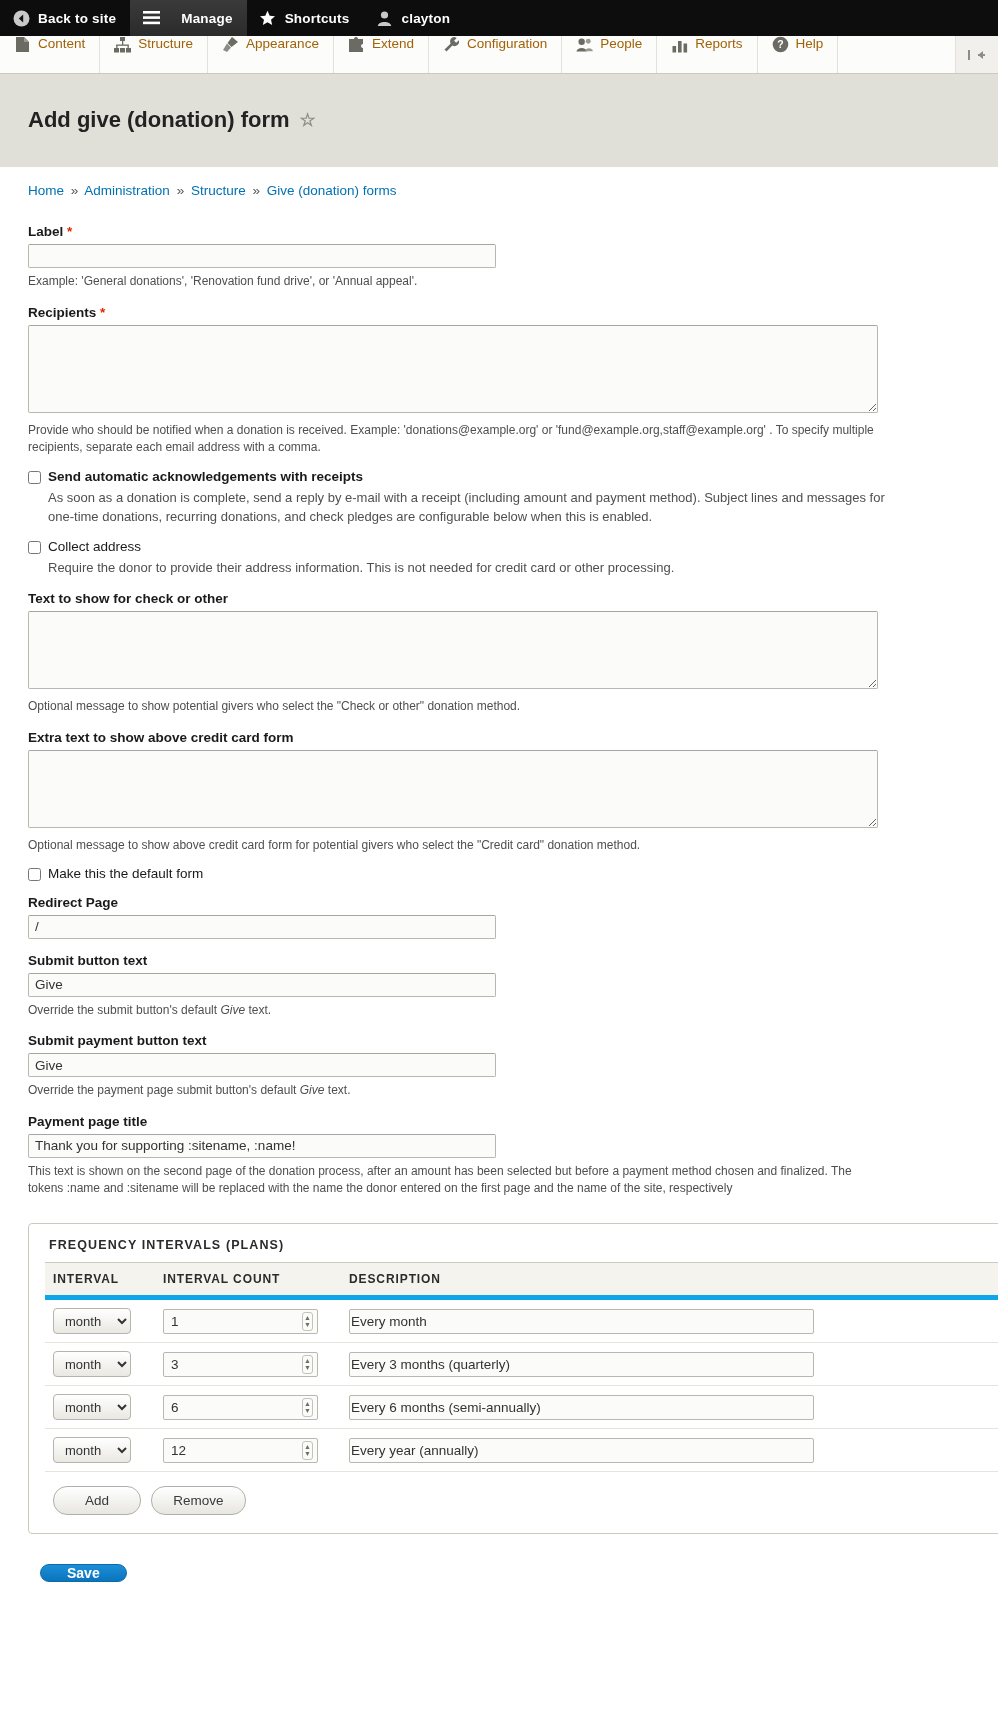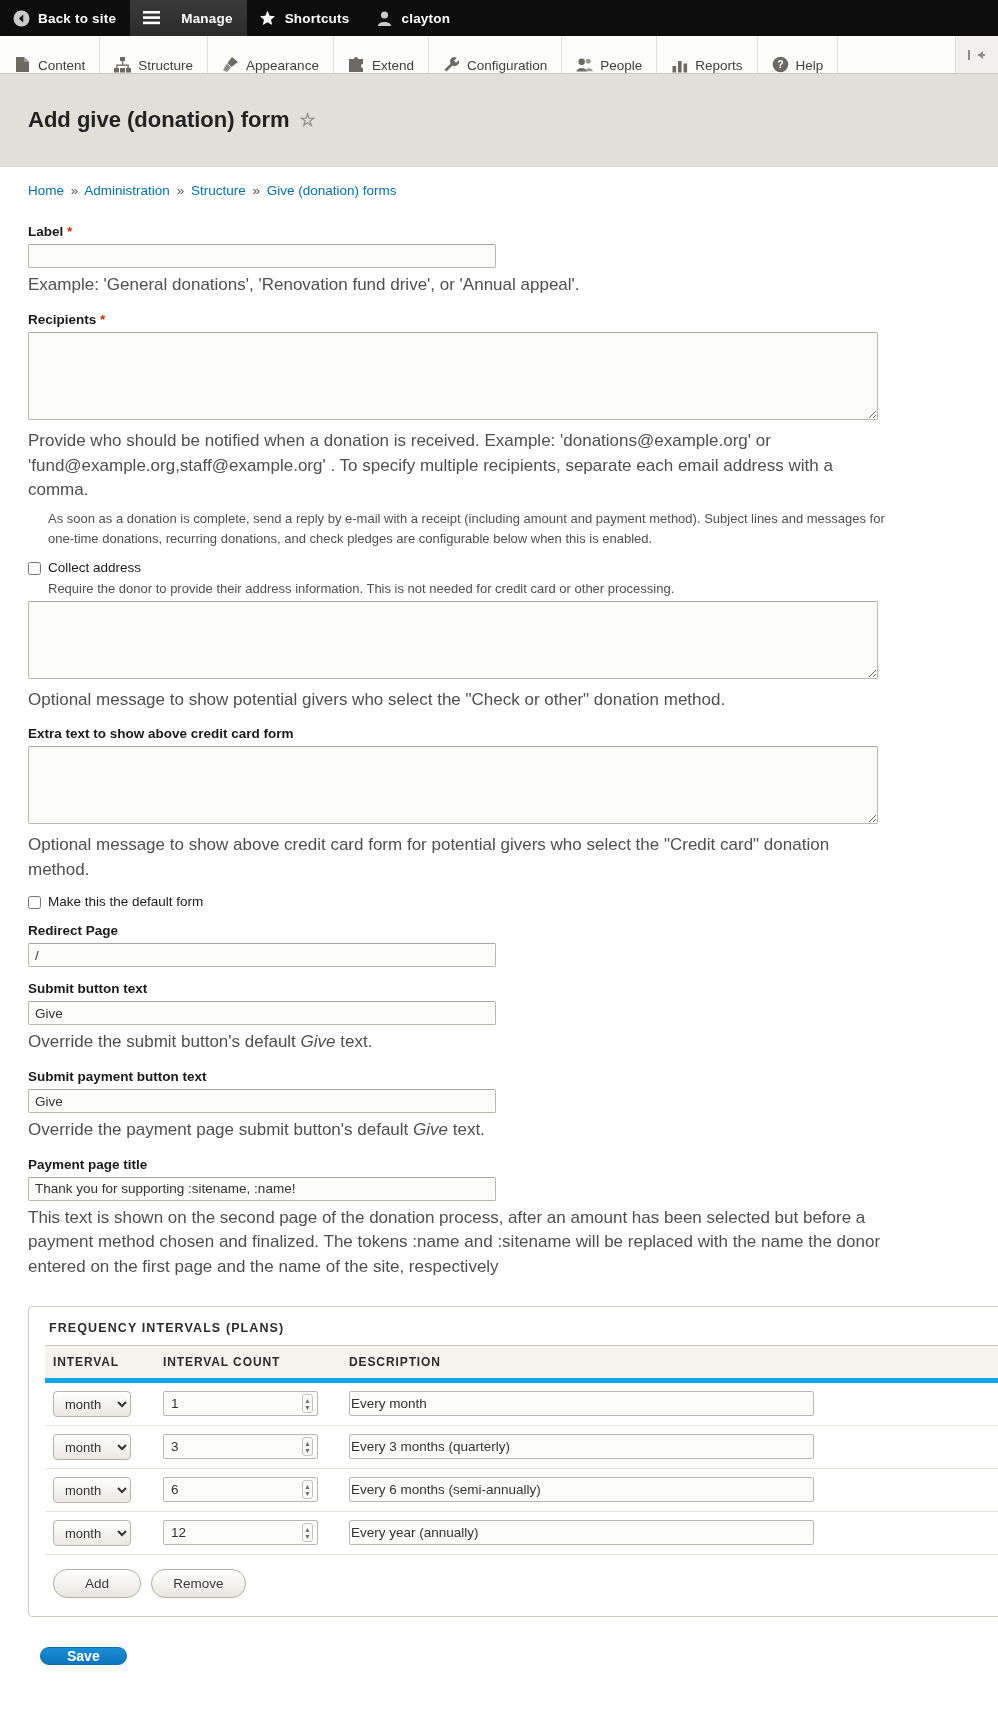--- a/index.html
+++ b/index.html
@@ -42,25 +42,25 @@
   .toolbar-menu {
     background: #fcfcfa;
     border-bottom: 1px solid #ccc9c0;
     height: 38px;
     display: flex;
     align-items: stretch;
     box-shadow: 0 1px 0 rgba(0,0,0,.04);
   }
   .menu-item {
     display: flex;
-    align-items: flex-end;
+    align-items: flex-start;
     gap: 7px;
     padding: 0 14px;
     font-size: 13.5px;
-    color: #404040;
+    color: #a16207;
     border-right: 1px solid #e3e1da;
     white-space: nowrap;
   }
   .menu-item:first-child { border-left: none; }
   .menu-spacer { flex: 1; border-right: 1px solid #e3e1da; }
   .menu-collapse {
     width: 42px;
     display: flex; align-items: center; justify-content: center;
     color: #8c8c8c;
     font-size: 16px;
@@ -121,21 +121,21 @@
     font-size: 13.5px;
     font-family: "Liberation Sans", sans-serif;
     color: #333;
     border: 1px solid #b8b8b0;
     border-top-color: #a6a6a0;
     background: #fbfbf9;
     border-radius: 2px;
     resize: vertical;
   }
   .desc {
-    font-size: 17px;
+    font-size: 12px;
     color: #4f4f4f;
     line-height: 1.45;
     margin: 5px 0 6px 0;
     max-width: 862px;
   }
   .desc em { font-style: italic; }
   .cb-row { display: flex; align-items: flex-start; margin-top: 12px; }
   .cb-row input[type=checkbox] { margin: 2px 7px 0 0; width: 13px; height: 13px; }
   .cb-label { font-size: 13.5px; font-weight: bold; color: #1a1a1a; }
   .cb-label.normal { font-weight: normal; }
@@ -418,31 +418,36 @@
   <div class="field">
     <label class="fl">
       <span>Recipients</span>
       <span class="req">*</span>
     </label>
     <textarea class="ta" rows="4" style="height: 88px;"></textarea>
     <div class="desc">Provide who should be notified when a donation is received. Example: 'donations@example.org' or 'fund@example.org,staff@example.org' . To specify multiple recipients, separate each email address with a comma.</div>
   </div>
 
   
+  <div class="cb-row">
+    <input type="checkbox" style="">
+    <span class="cb-label">Send automatic acknowledgements with receipts</span>
+  </div>
   <div class="cb-desc">As soon as a donation is complete, send a reply by e-mail with a receipt (including amount and payment method). Subject lines and messages for one-time donations, recurring donations, and check pledges are configurable below when this is enabled.</div>
 
   
   <div class="cb-row">
     <input type="checkbox" style="">
     <span class="cb-label normal">Collect address</span>
   </div>
   <div class="cb-desc">Require the donor to provide their address information. This is not needed for credit card or other processing.</div>
 
   
   <div class="field">
+    <label class="fl">Text to show for check or other</label>
     <textarea class="ta" rows="4" style="height: 78px;"></textarea>
     <div class="desc">Optional message to show potential givers who select the "Check or other" donation method.</div>
   </div>
 
   
   <div class="field">
     <label class="fl">Extra text to show above credit card form</label>
     <textarea class="ta" rows="4" style="height: 78px;"></textarea>
     <div class="desc">Optional message to show above credit card form for potential givers who select the "Credit card" donation method.</div>
   </div>

